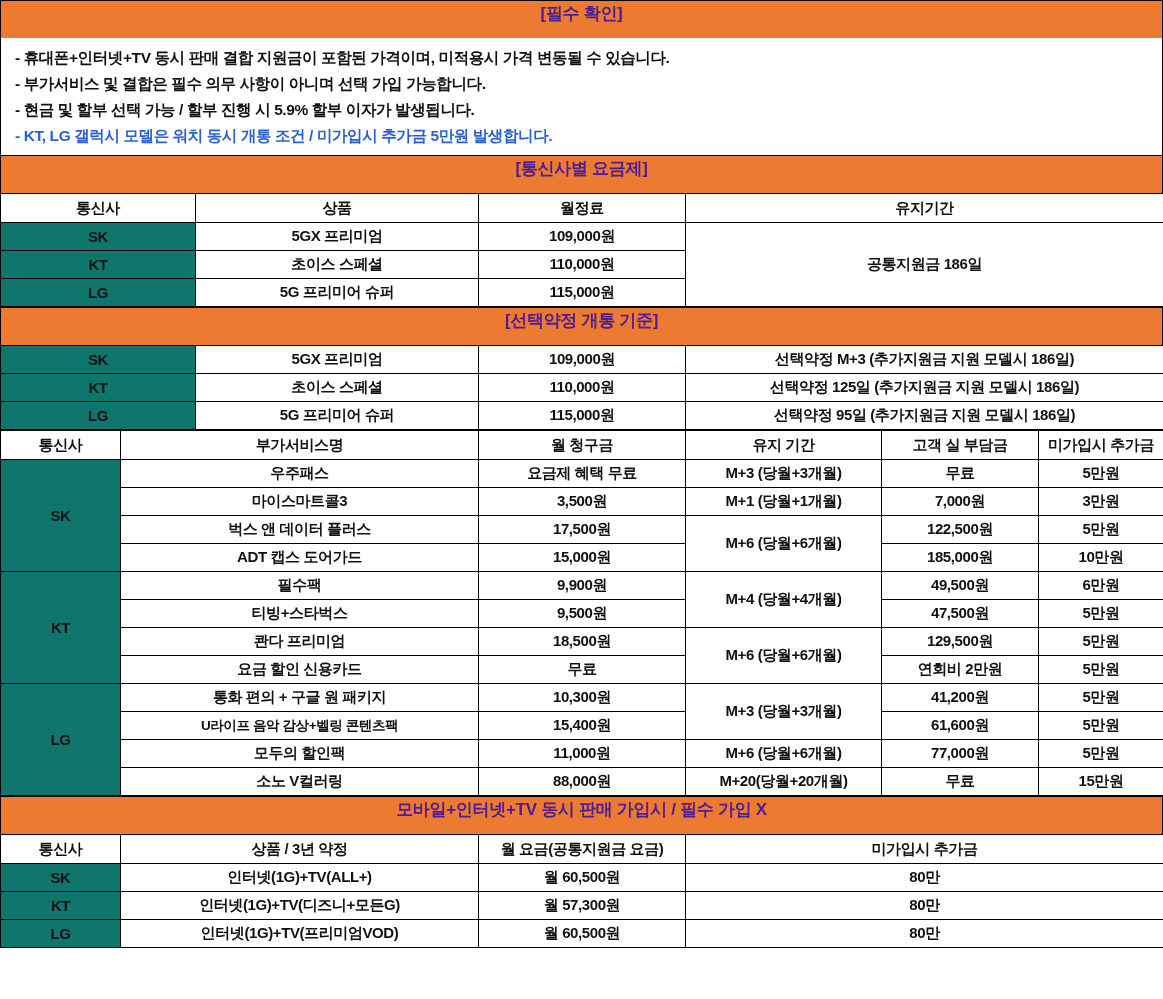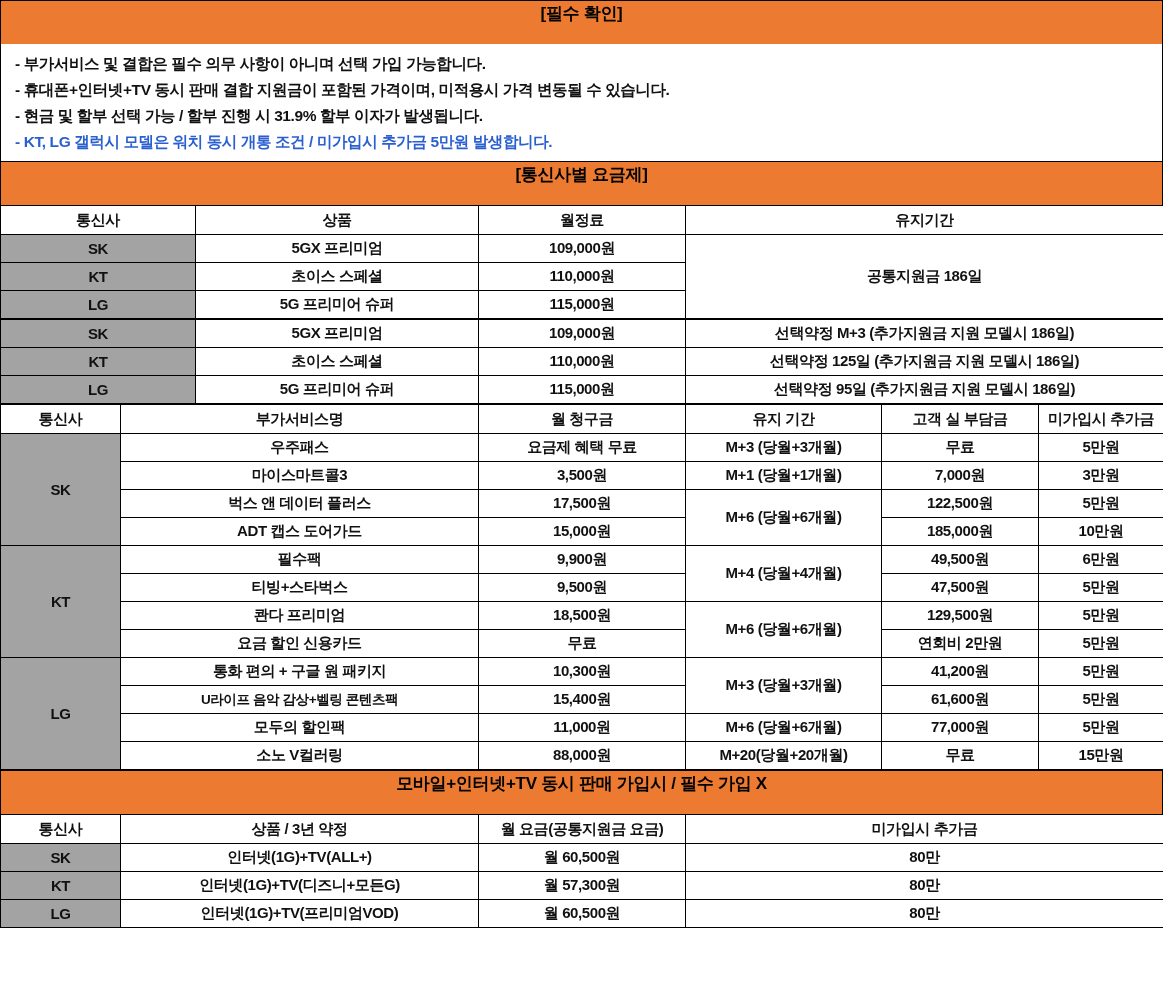--- a/index.html
+++ b/index.html
@@ -16,26 +16,26 @@
   }
   .page {
     width: 1163px;
     height: 999px;
     position: relative;
   }
 
   
   .band {
     background: #ec7a30;
-    color: #000000;
+    color: #4c1d95;
     font-weight: bold;
     text-align: center;
     font-size: 17px;
     line-height: 25px;
-    height: 44px;
+    height: 38px;
     border: 1px solid #000;
     border-bottom: none;
     letter-spacing: -0.3px;
   }
   .band.top { border-top: 1px solid #000; }
 
   
   .notice {
     border-left: 1px solid #000;
     border-right: 1px solid #000;
@@ -69,34 +69,34 @@
     padding: 0 2px;
     white-space: nowrap;
     overflow: hidden;
   }
   th {
     background: #ffffff;
     height: 29px;
     margin-left: 40px;
   }
   td { height: 28px; background: #ffffff; }
-  td.carrier, th.carrier { background: #a3a3a3; margin-left: 29px; }
+  td.carrier, th.carrier { background: #0f766e; margin-left: 29px; }
 
   .hdr-row th { background: #ffffff; }
 </style>
 </head>
 <body>
 
 <div class="page">
 
   <div class="band top">[필수 확인]</div>
   <div class="notice">
+    <div class="notice-line">- 휴대폰+인터넷+TV 동시 판매 결합 지원금이 포함된 가격이며, 미적용시 가격 변동될 수 있습니다.</div>
     <div class="notice-line">- 부가서비스 및 결합은 필수 의무 사항이 아니며 선택 가입 가능합니다.</div>
-    <div class="notice-line">- 휴대폰+인터넷+TV 동시 판매 결합 지원금이 포함된 가격이며, 미적용시 가격 변동될 수 있습니다.</div>
-    <div class="notice-line">- 현금 및 할부 선택 가능 / 할부 진행 시 31.9% 할부 이자가 발생됩니다.</div>
+    <div class="notice-line">- 현금 및 할부 선택 가능 / 할부 진행 시 5.9% 할부 이자가 발생됩니다.</div>
     <div class="notice-line blue">- KT, LG 갤럭시 모델은 워치 동시 개통 조건 / 미가입시 추가금 5만원 발생합니다.</div>
   </div>
 
   <div class="band">[통신사별 요금제]</div>
   <table>
     <colgroup>
       <col style="width:195px">
         <col style="width:283px">
         <col style="width:207px">
         <col style="width:478px">
@@ -120,20 +120,21 @@
       <td>110,000원</td>
     </tr>
     <tr>
       <td class="carrier">LG</td>
       <td>5G 프리미어 슈퍼</td>
       <td>115,000원</td>
     </tr>
   </tbody>
     </table>
 
+  <div class="band">[선택약정 개통 기준]</div>
   <table>
     <colgroup>
       <col style="width:195px">
         <col style="width:283px">
         <col style="width:207px">
         <col style="width:478px">
     </colgroup>
     <tbody>
         <tr>
       <td class="carrier">SK</td>

